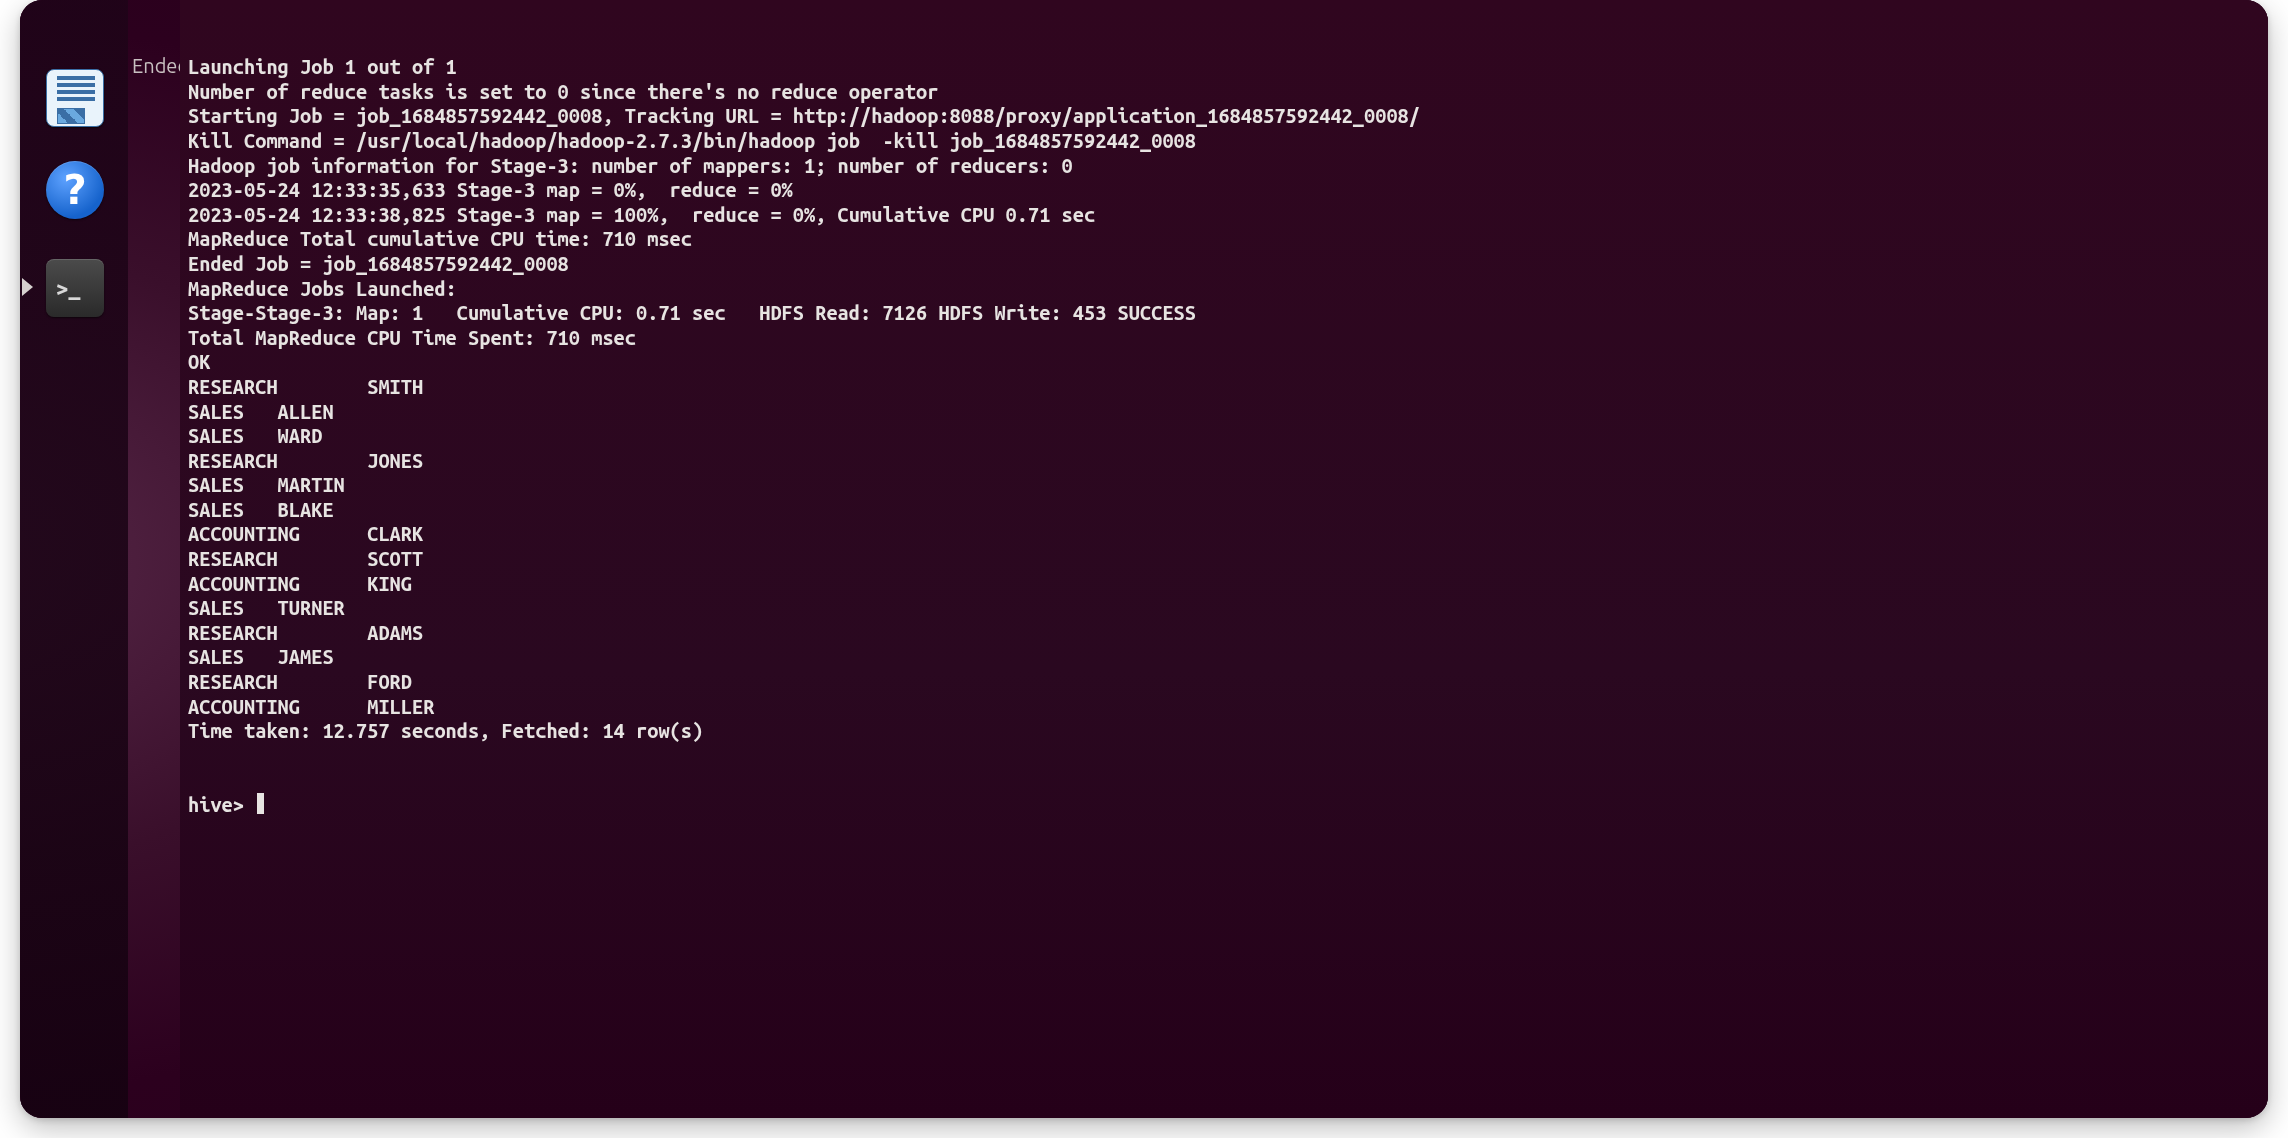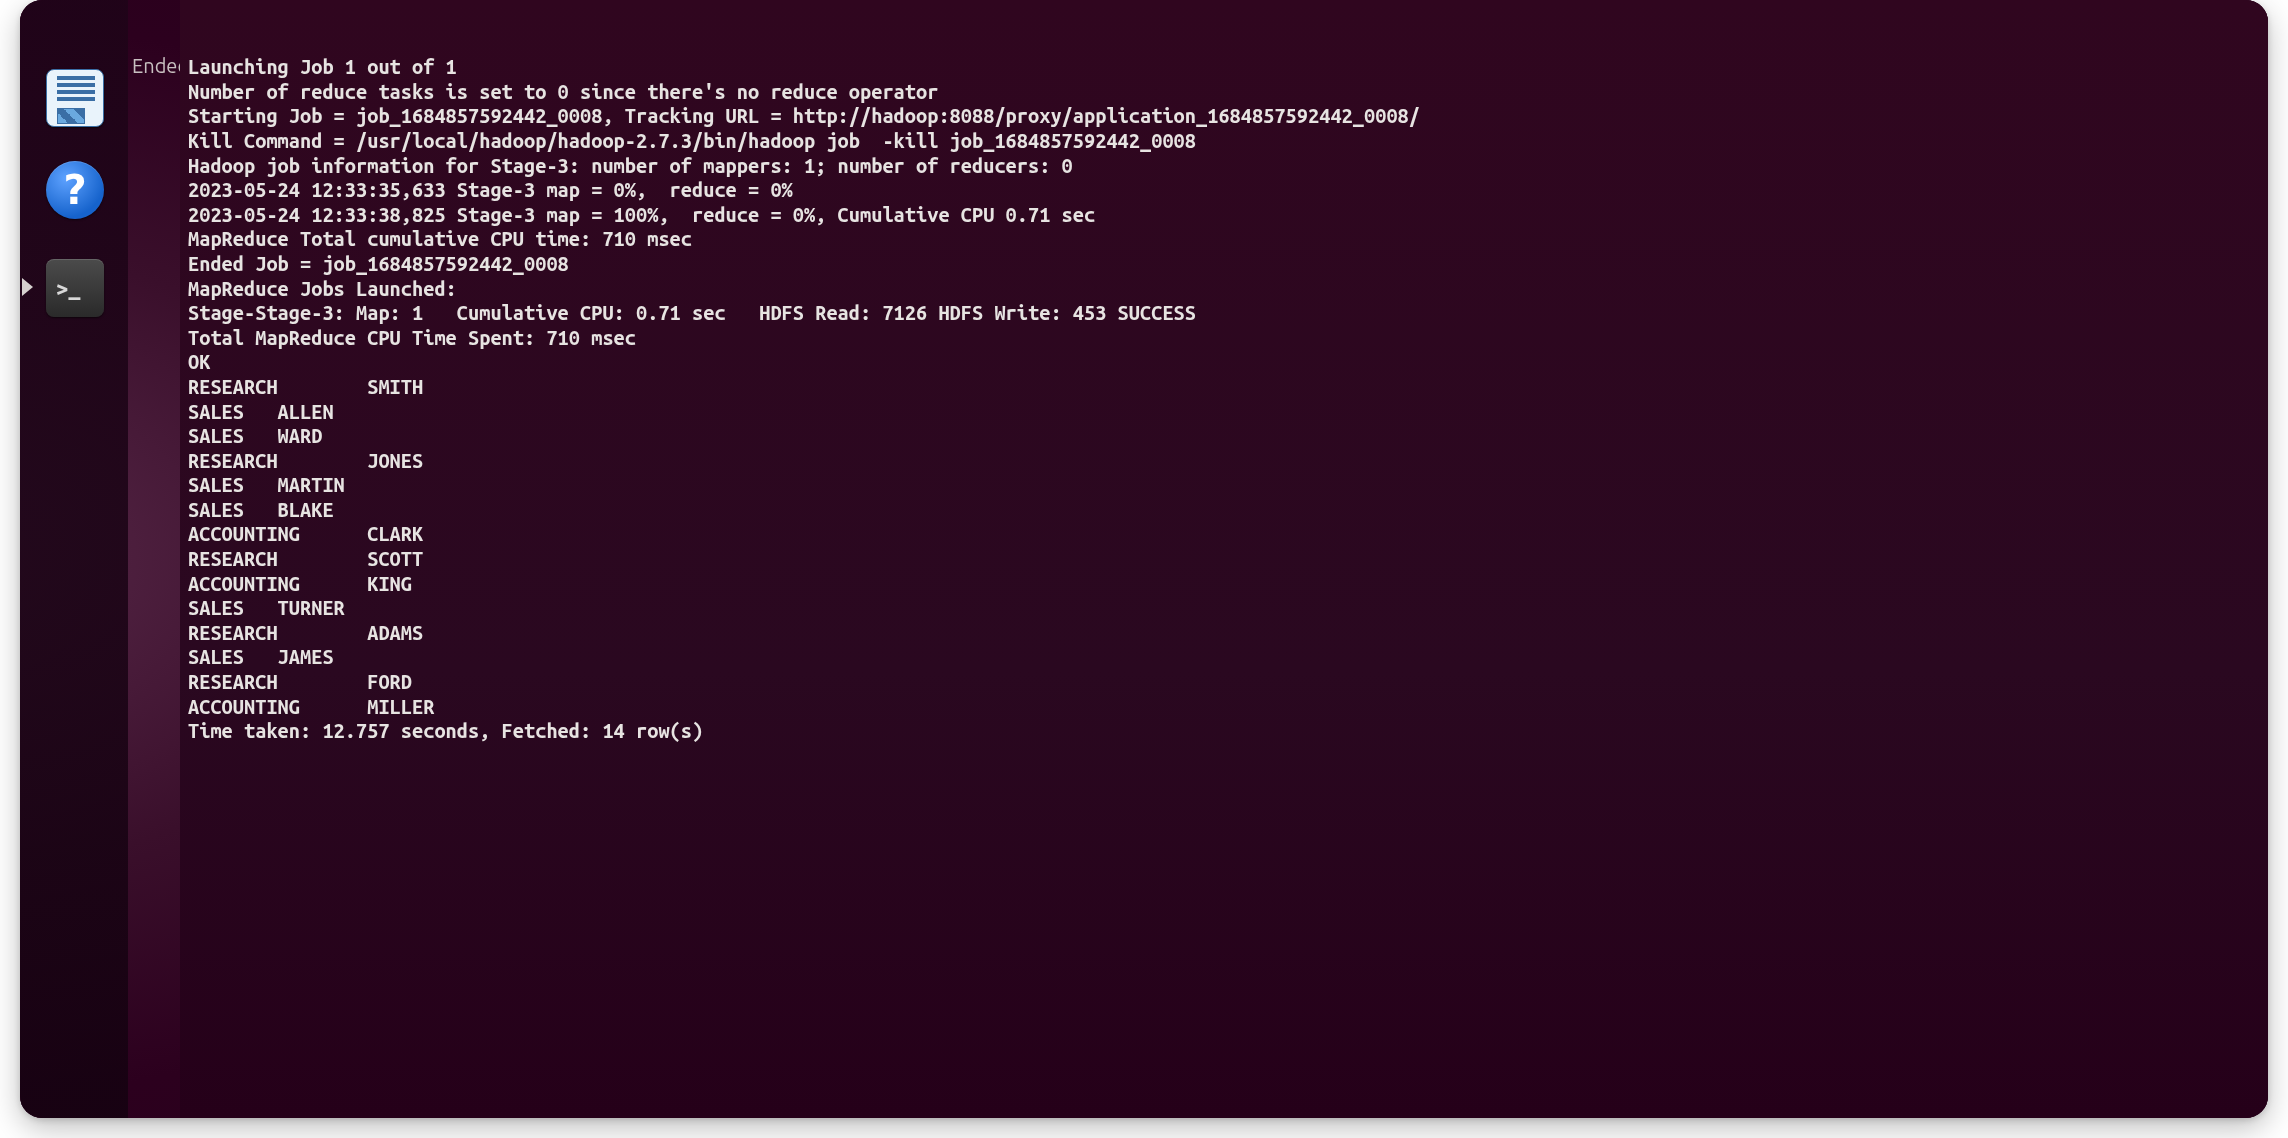--- a/index.html
+++ b/index.html
@@ -132,16 +132,17 @@
         <div class="icon-chip help">?</div>
       </div>
       <div class="item tile-term">
         <div class="icon-chip term">&gt;_</div>
       </div>
       <div class="active-arrow"></div>
     </div>
 
     <div class="terminal">
       <div id="term-body"><div class="line">Launching Job 1 out of 1</div><div class="line">Number of reduce tasks is set to 0 since there's no reduce operator</div><div class="line">Starting Job = job_1684857592442_0008, Tracking URL = http://hadoop:8088/proxy/application_1684857592442_0008/</div><div class="line">Kill Command = /usr/local/hadoop/hadoop-2.7.3/bin/hadoop job  -kill job_1684857592442_0008</div><div class="line">Hadoop job information for Stage-3: number of mappers: 1; number of reducers: 0</div><div class="line">2023-05-24 12:33:35,633 Stage-3 map = 0%,  reduce = 0%</div><div class="line">2023-05-24 12:33:38,825 Stage-3 map = 100%,  reduce = 0%, Cumulative CPU 0.71 sec</div><div class="line">MapReduce Total cumulative CPU time: 710 msec</div><div class="line">Ended Job = job_1684857592442_0008</div><div class="line">MapReduce Jobs Launched:</div><div class="line">Stage-Stage-3: Map: 1   Cumulative CPU: 0.71 sec   HDFS Read: 7126 HDFS Write: 453 SUCCESS</div><div class="line">Total MapReduce CPU Time Spent: 710 msec</div><div class="line">OK</div><div class="line">RESEARCH        SMITH</div><div class="line">SALES   ALLEN</div><div class="line">SALES   WARD</div><div class="line">RESEARCH        JONES</div><div class="line">SALES   MARTIN</div><div class="line">SALES   BLAKE</div><div class="line">ACCOUNTING      CLARK</div><div class="line">RESEARCH        SCOTT</div><div class="line">ACCOUNTING      KING</div><div class="line">SALES   TURNER</div><div class="line">RESEARCH        ADAMS</div><div class="line">SALES   JAMES</div><div class="line">RESEARCH        FORD</div><div class="line">ACCOUNTING      MILLER</div><div class="line">Time taken: 12.757 seconds, Fetched: 14 row(s)</div></div>
+      <div class="line"><span>hive&gt; </span><span class="cursor"></span></div>
     </div>
 
   </div>
 </div>
 
 </body></html>

